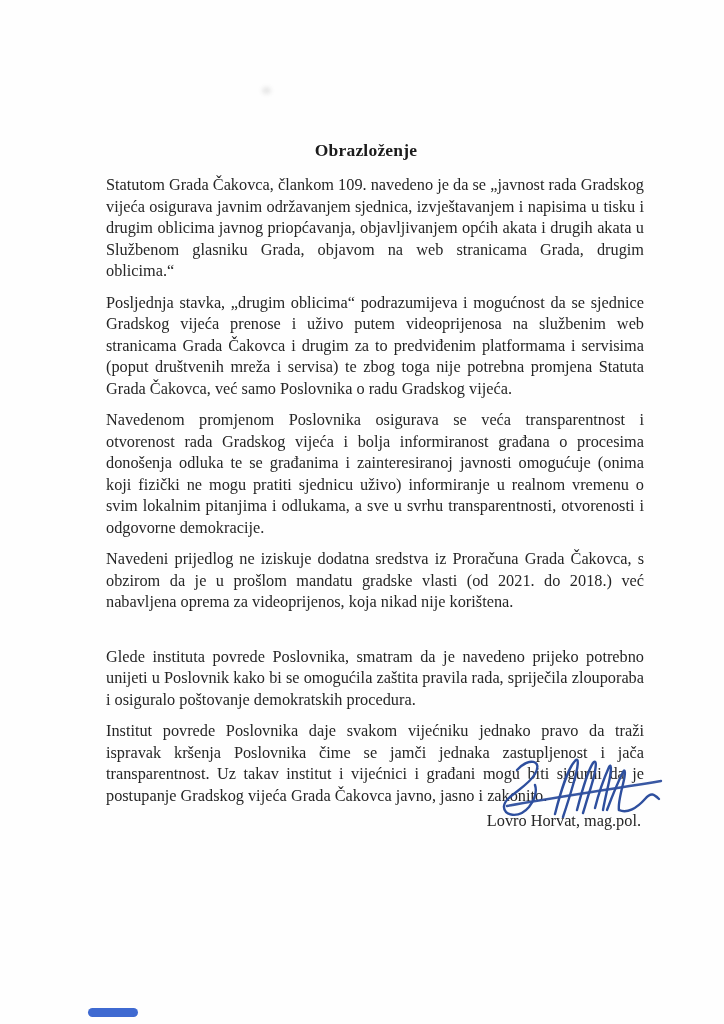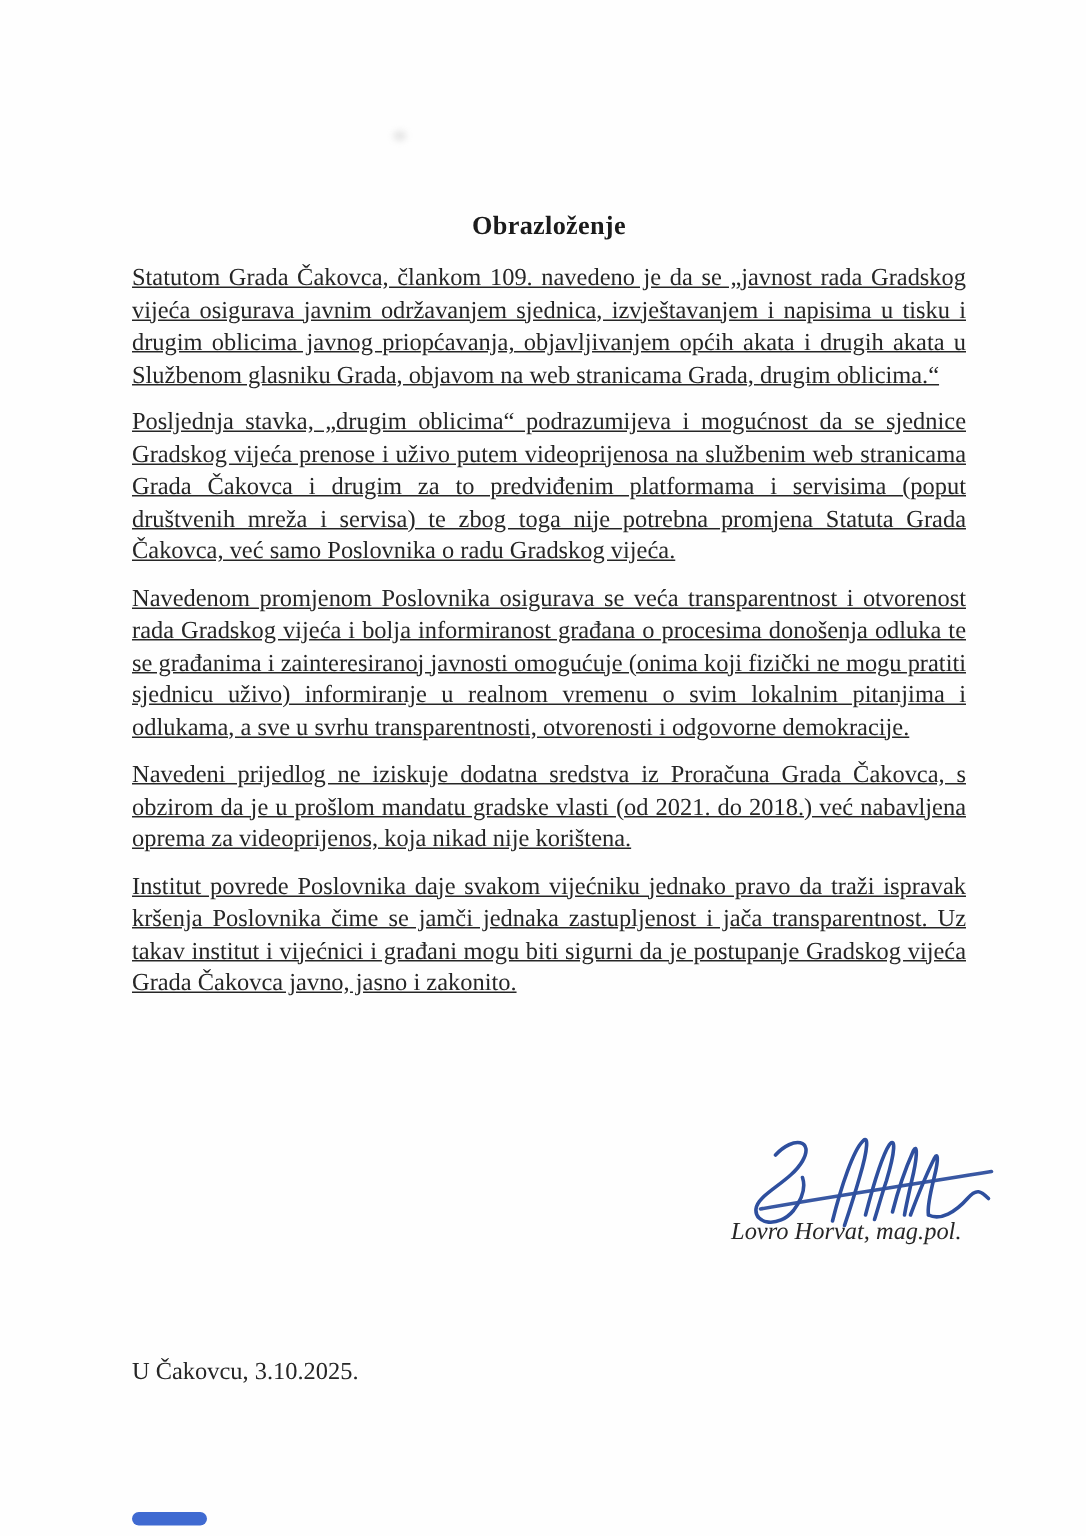--- a/index.html
+++ b/index.html
@@ -35,27 +35,26 @@
   }
   .doc-heading {
     margin: 0 0 13px 0;
     text-align: center;
     font-size: 17.5px;
     font-weight: bold;
     letter-spacing: 0.2px;
     color: #1b1b1b;
   }
   .doc-par {
-    margin: 10px 0 0 0;
+    margin: 10px 0 0 18px;
     font-size: 16.3px;
     line-height: 21.5px;
     text-align: justify;
     text-justify: inter-word;
     color: #262626;
-    text-decoration: underline;
   }
   .doc-par:first-of-type {
     margin-top: 0;
   }
   .doc-par.extra-gap {
     margin-top: 33px;
   }
   .signature-wrap {
     position: absolute;
     left: 483px;
@@ -70,21 +69,20 @@
   }
   .sig-text-block {
     position: absolute;
     right: 83px;
     top: 811px;
     text-align: right;
     font-size: 16.3px;
     line-height: 19.5px;
     color: #262626;
     white-space: nowrap;
-    font-style: italic;
   }
   .place-date {
     position: absolute;
     left: 88px;
     top: 904px;
     font-size: 16.3px;
     color: #262626;
   }
   .footer-bar {
     position: absolute;
@@ -102,36 +100,36 @@
 <div class="page">
 
   <div class="scan-smudge"></div>
 
   <div class="content">
     <h1 class="doc-heading">Obrazloženje</h1>
     <p class="doc-par">Statutom Grada Čakovca, člankom 109. navedeno je da se „javnost rada Gradskog vijeća osigurava javnim održavanjem sjednica, izvještavanjem i napisima u tisku i drugim oblicima javnog priopćavanja, objavljivanjem općih akata i drugih akata u Službenom glasniku Grada, objavom na web stranicama Grada, drugim oblicima.“</p>
     <p class="doc-par">Posljednja stavka, „drugim oblicima“ podrazumijeva i mogućnost da se sjednice Gradskog vijeća prenose i uživo putem videoprijenosa na službenim web stranicama Grada Čakovca i drugim za to predviđenim platformama i servisima (poput društvenih mreža i servisa) te zbog toga nije potrebna promjena Statuta Grada Čakovca, već samo Poslovnika o radu Gradskog vijeća.</p>
     <p class="doc-par">Navedenom promjenom Poslovnika osigurava se veća transparentnost i otvorenost rada Gradskog vijeća i bolja informiranost građana o procesima donošenja odluka te se građanima i zainteresiranoj javnosti omogućuje (onima koji fizički ne mogu pratiti sjednicu uživo) informiranje u realnom vremenu o svim lokalnim pitanjima i odlukama, a sve u svrhu transparentnosti, otvorenosti i odgovorne demokracije.</p>
     <p class="doc-par">Navedeni prijedlog ne iziskuje dodatna sredstva iz Proračuna Grada Čakovca, s obzirom da je u prošlom mandatu gradske vlasti (od 2021. do 2018.) već nabavljena oprema za videoprijenos, koja nikad nije korištena.</p>
+    <p class="doc-par extra-gap">Glede instituta povrede Poslovnika, smatram da je navedeno prijeko potrebno unijeti u Poslovnik kako bi se omogućila zaštita pravila rada, spriječila zlouporaba i osiguralo poštovanje demokratskih procedura.</p>
     <p class="doc-par">Institut povrede Poslovnika daje svakom vijećniku jednako pravo da traži ispravak kršenja Poslovnika čime se jamči jednaka zastupljenost i jača transparentnost. Uz takav institut i vijećnici i građani mogu biti sigurni da je postupanje Gradskog vijeća Grada Čakovca javno, jasno i zakonito.</p>
   </div>
 
   <div class="signature-wrap">
     <svg viewBox="0 0 182 72" xmlns="http://www.w3.org/2000/svg" fill="none" stroke="#2e4f9e" stroke-width="2.4" stroke-linecap="round" stroke-linejoin="round">
       <path d="M34,16 C46,3 60,6 52,20 C44,34 22,42 21,52 C20,62 36,65 46,53 C52,45 54,37 52,31"></path>
       <path d="M24,52 C62,45 104,39 178,27" opacity="0.95"></path>
       <path d="M72,60 C78,36 86,13 92,7 C96,2 96,11 90,31 C86,45 82,57 80,63"></path>
       <path d="M94,56 C100,33 106,15 110,9 C114,4 114,13 108,33 C104,45 102,53 100,59"></path>
       <path d="M112,54 C116,38 122,22 126,13 C128,9 129,14 126,28 C123,41 121,50 120,56"></path>
       <path d="M124,56 C130,40 136,26 140,18 C142,14 143,18 140,30 C137,42 135,51 136,56"></path>
       <path d="M136,56 C144,60 154,54 162,45 C168,38 171,40 176,45"></path>
     </svg>
   </div>
 
   <div class="sig-text-block">
     <div>Lovro Horvat, mag.pol.</div>
   </div>
 
-  <div class="place-date">U Čakovcu, 3.10.2025.</div>
 
   <div class="footer-bar"></div>
 
 </div>
 
 </body></html>

